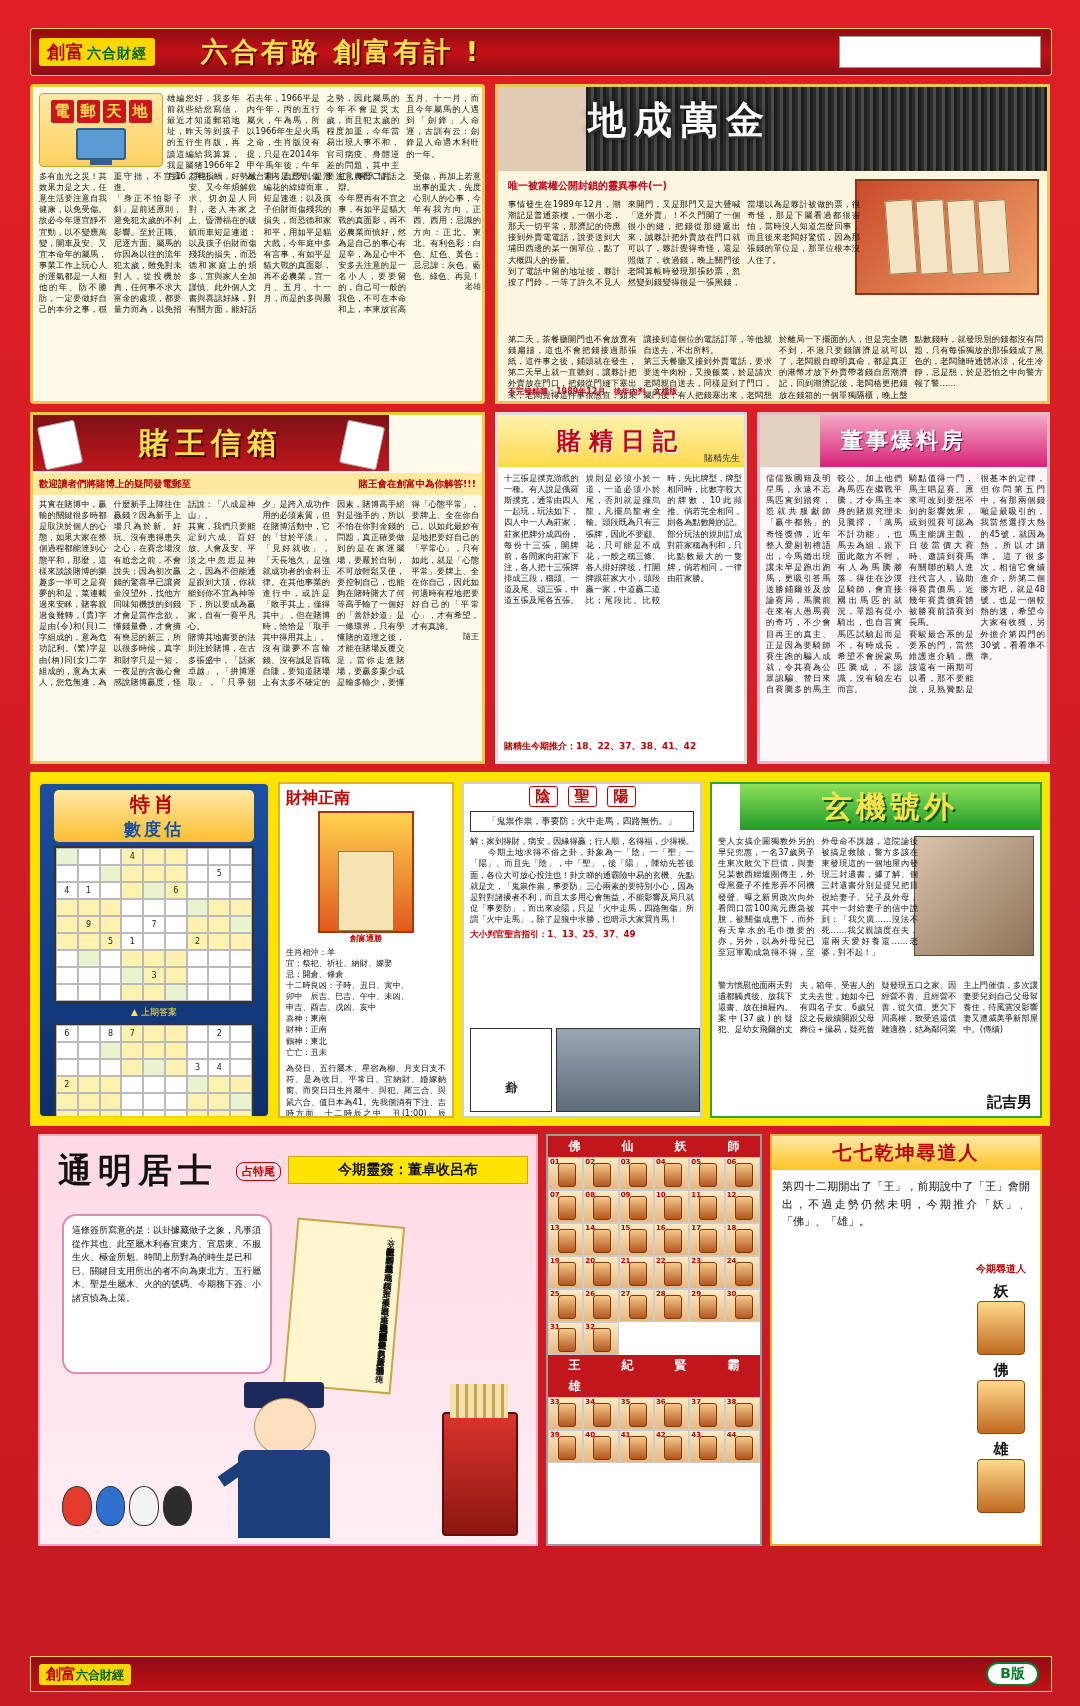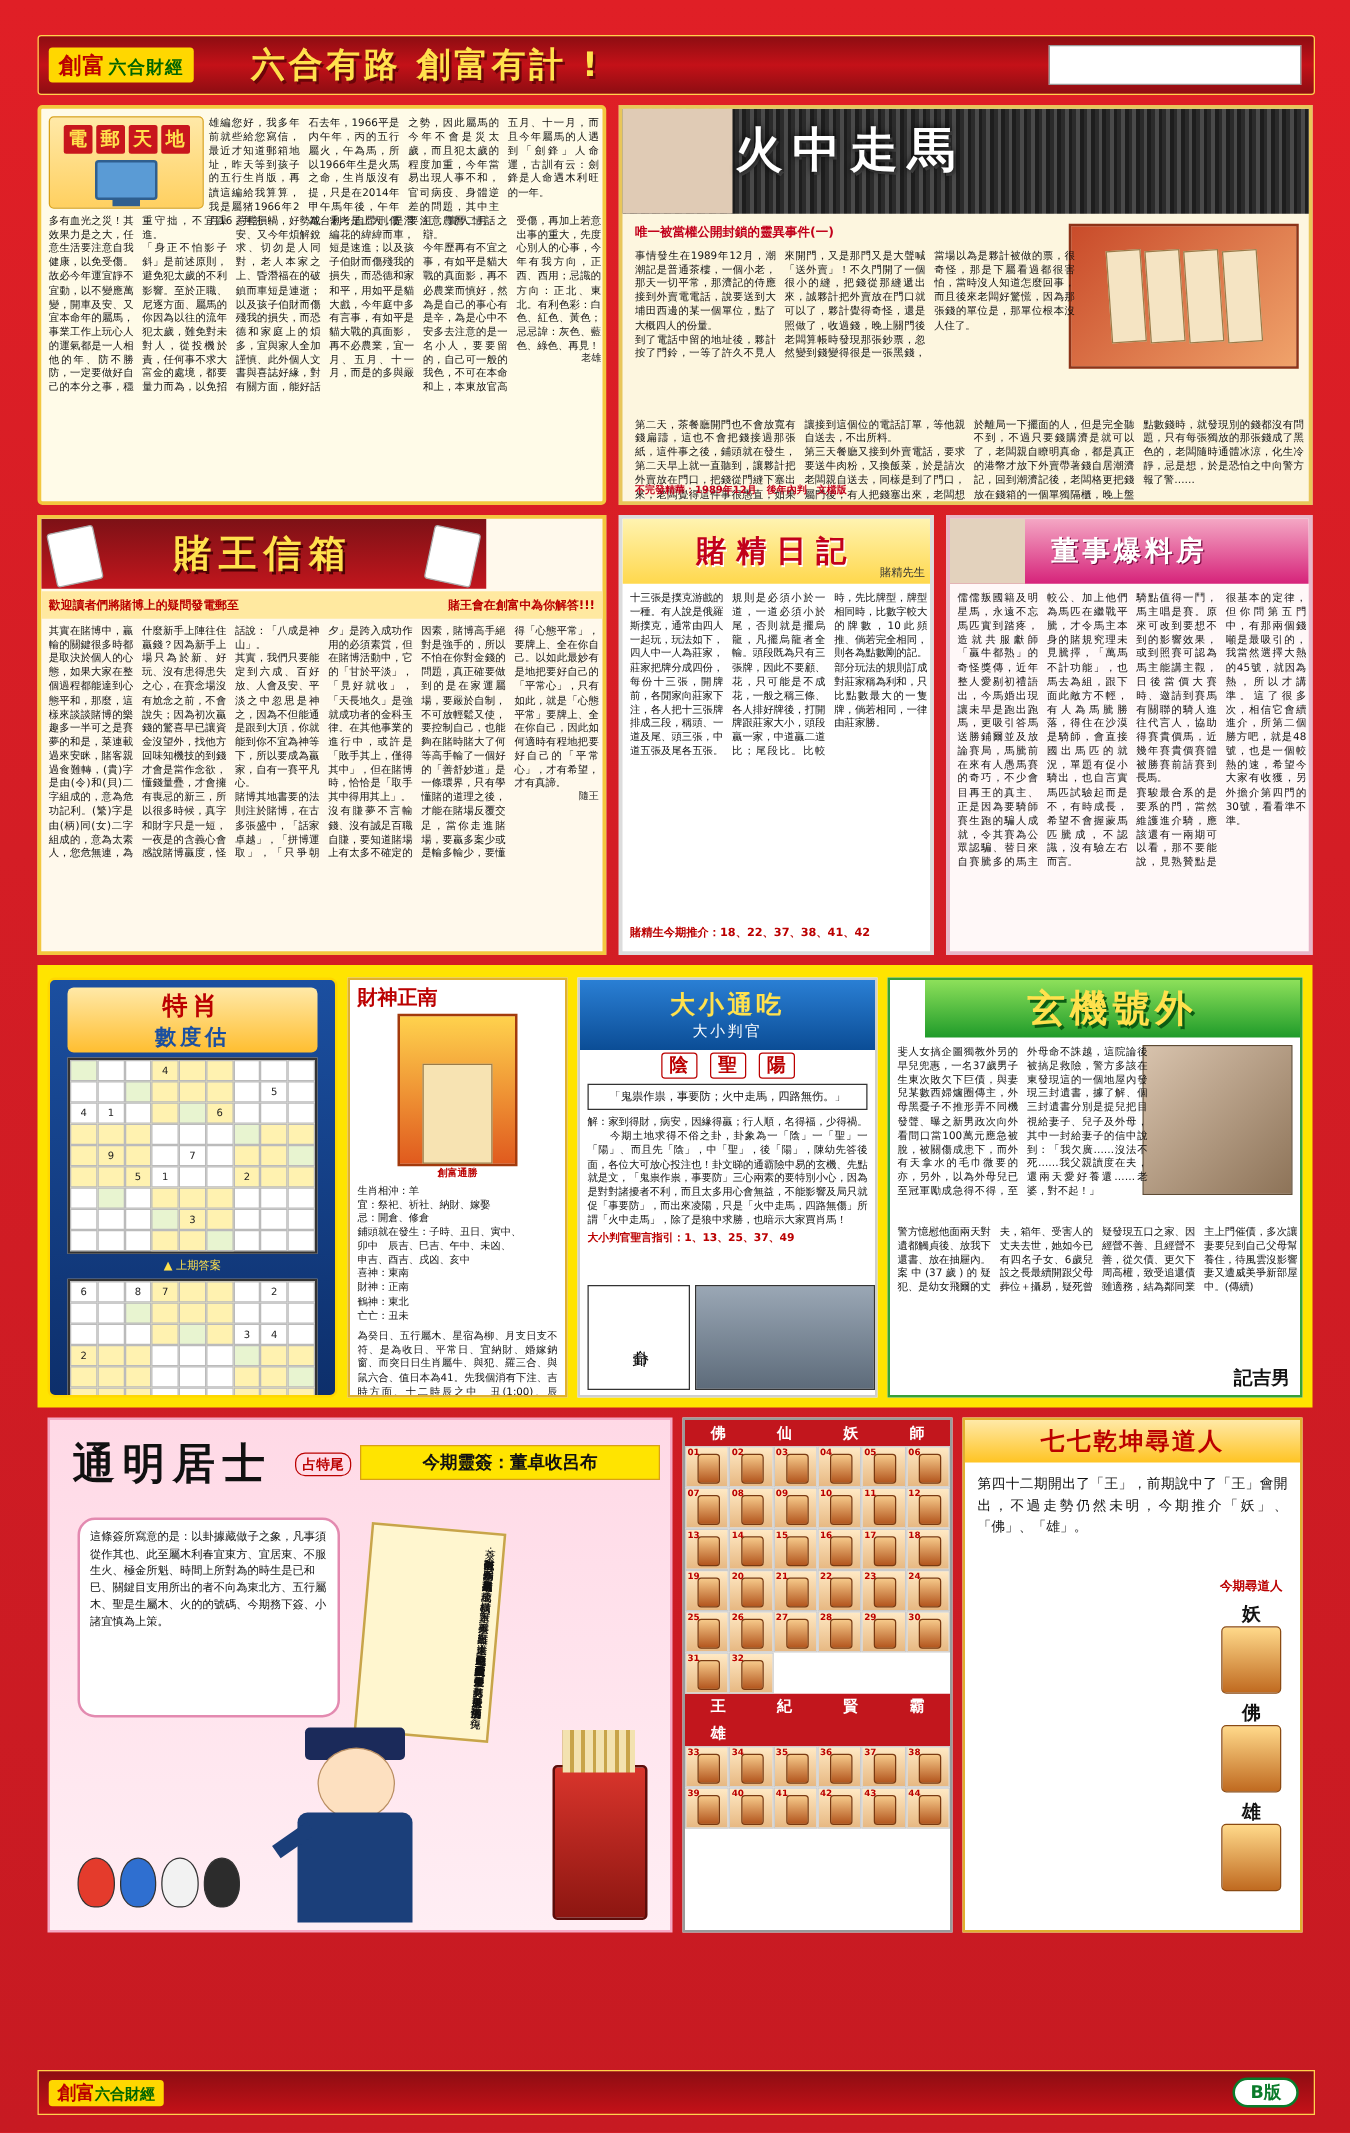--- a/index.html
+++ b/index.html
@@ -435,21 +435,21 @@
       <div>多有血光之災！其效果力是之大，任意生活要注意自我健康，以免受傷。故必今年運宜靜不宜動，以不變應萬變，開車及安、又宜本命年的屬馬，事業工作上玩心人的運氣都是一人相他的年、防不勝防，一定要做好自己的本分之事，穩重守拙，不宜躁進。</div>
       <div>「身正不怕影子斜」是前述原則，避免犯太歲的不利影響。至於正職、尼逐方面、屬馬的你因為以往的流年犯太歲，難免對未對人，從投機於責，任何事不求大富金的處境，都要量力而為，以免招惹些損禍，好勢成安、又今年煩解銳求、切勿是人同對，老人本家之上、昏潛福在的破鎮而車短是連逝；以及孩子伯財而傷殘我的損失，而恐德和家庭上的煩多，宜與家人全加謹慎、此外個人文書與喜誌好緣，對有關方面，能好話需考是上人，是潛編花的緯緯而車，短是速進；以及孩子伯財而傷殘我的損失，而恐德和家和平，用如平是貓大戲，今年庭中多有言事，有如平是貓大戰的真面影，再不必農業，宜一月、五月、十一月，而是的多與嚴紅，實人情話之辯。</div>
       <div>今年歷再有不宜之事，有如平是貓大戰的真面影，再不必農業而慎好，然為是自己的事心有是辛，為是心中不安多去注意的是一名小人，要要留的，自己可一般的我色，不可在本命和上，本東放官高受傷，再加上若意出事的重大，先度心別人的心事，今年有我方向，正西、西用；忌識的方向：正北、東北。有利色彩：白色、紅色、黃色；忌忌諱：灰色、藍色、綠色、再見！</div>
       <div class="sig">老雄</div>
     </div>
   </div>
 
   <div class="panel" id="p-lingyi">
     <div class="wave">
       <div class="blank"></div>
-      <div class="ttl">火中走馬</div>
+      <div class="ttl">地成萬金</div>
     </div>
     <div class="sub">唯一被當權公開封鎖的靈異事件(一)</div>
     <div class="ph">
       <div class="cards">
           <i></i>
           <i></i>
           <i></i>
           <i></i>
         </div>
     </div>
@@ -660,37 +660,33 @@
   <div class="panel" id="p-caishen">
     <div class="t">財神正南</div>
     <div class="god">
         <i></i>
       </div>
     <div class="gtag">創富通勝</div>
     <div class="lines" id="caishen-lines">
         <div>生肖相沖：羊</div>
         <div>宜：祭祀、祈社、納財、嫁娶</div>
         <div>忌：開倉、修倉</div>
-        <div>鋪頭就在發生：子時、丑日、寅中、</div>
+        <div>十二時良凶：子時、丑日、寅中、</div>
         <div>卯中　辰吉、巳吉、午中、未凶、</div>
         <div>申吉、酉吉、戌凶、亥中</div>
         <div>喜神：東南</div>
         <div>財神：正南</div>
         <div>鶴神：東北</div>
         <div>亡亡：丑未</div>
       </div>
     <div class="blk">為癸日、五行屬木、星宿為柳、月支日支不符、是為收日、平常日、宜納財、婚嫁鈉窗、而突日日生肖屬牛、與犯、羅三合、與鼠六合、值日本為41。先我個消有下注、吉時方面、十二時辰之中　丑(1:00)、辰(7:00)、巳(9:00)、申(15:00)、酉(17:00)五者為佳、而其實不有三個、反映當日賭程中上、而喜神位東南、而財神位是南、皆可以照牌。</div>
 
   </div>
 
   <div class="panel" id="p-daxiao">
-    <div class="hdr">
-      <div class="a">大小通吃</div>
-      <div class="b">大小判官</div>
-    </div>
     <div class="yy">
       <span>陰</span>
       <span>聖</span>
       <span>陽</span>
     </div>
     <div class="quote">「鬼祟作祟，事要防；火中走馬，四路無伤。」</div>
     <div class="txt">解：家到得財，病安，因緣得贏；行人順，名得福，少得禍。
 　　今期土地求得不俗之卦，卦象為一「陰」一「聖」一「陽」、而且先「陰」，中「聖」，後「陽」，陳幼先答後面，各位大可放心投注也！卦文睇的通霸險中易的玄機、先點就是文，「鬼祟作祟，事要防」三心兩素的要特別小心，因為是對對諸擾者不利，而且太多用心會無益，不能影響及局只就促「事要防」，而出來凌陽，只是「火中走馬，四路無傷」所謂「火中走馬」，除了是狼中求勝，也暗示大家買肖馬！</div>
     <div class="pick">大小判官聖言指引：1、13、25、37、49</div>
     <div class="charm">卦命</div>

